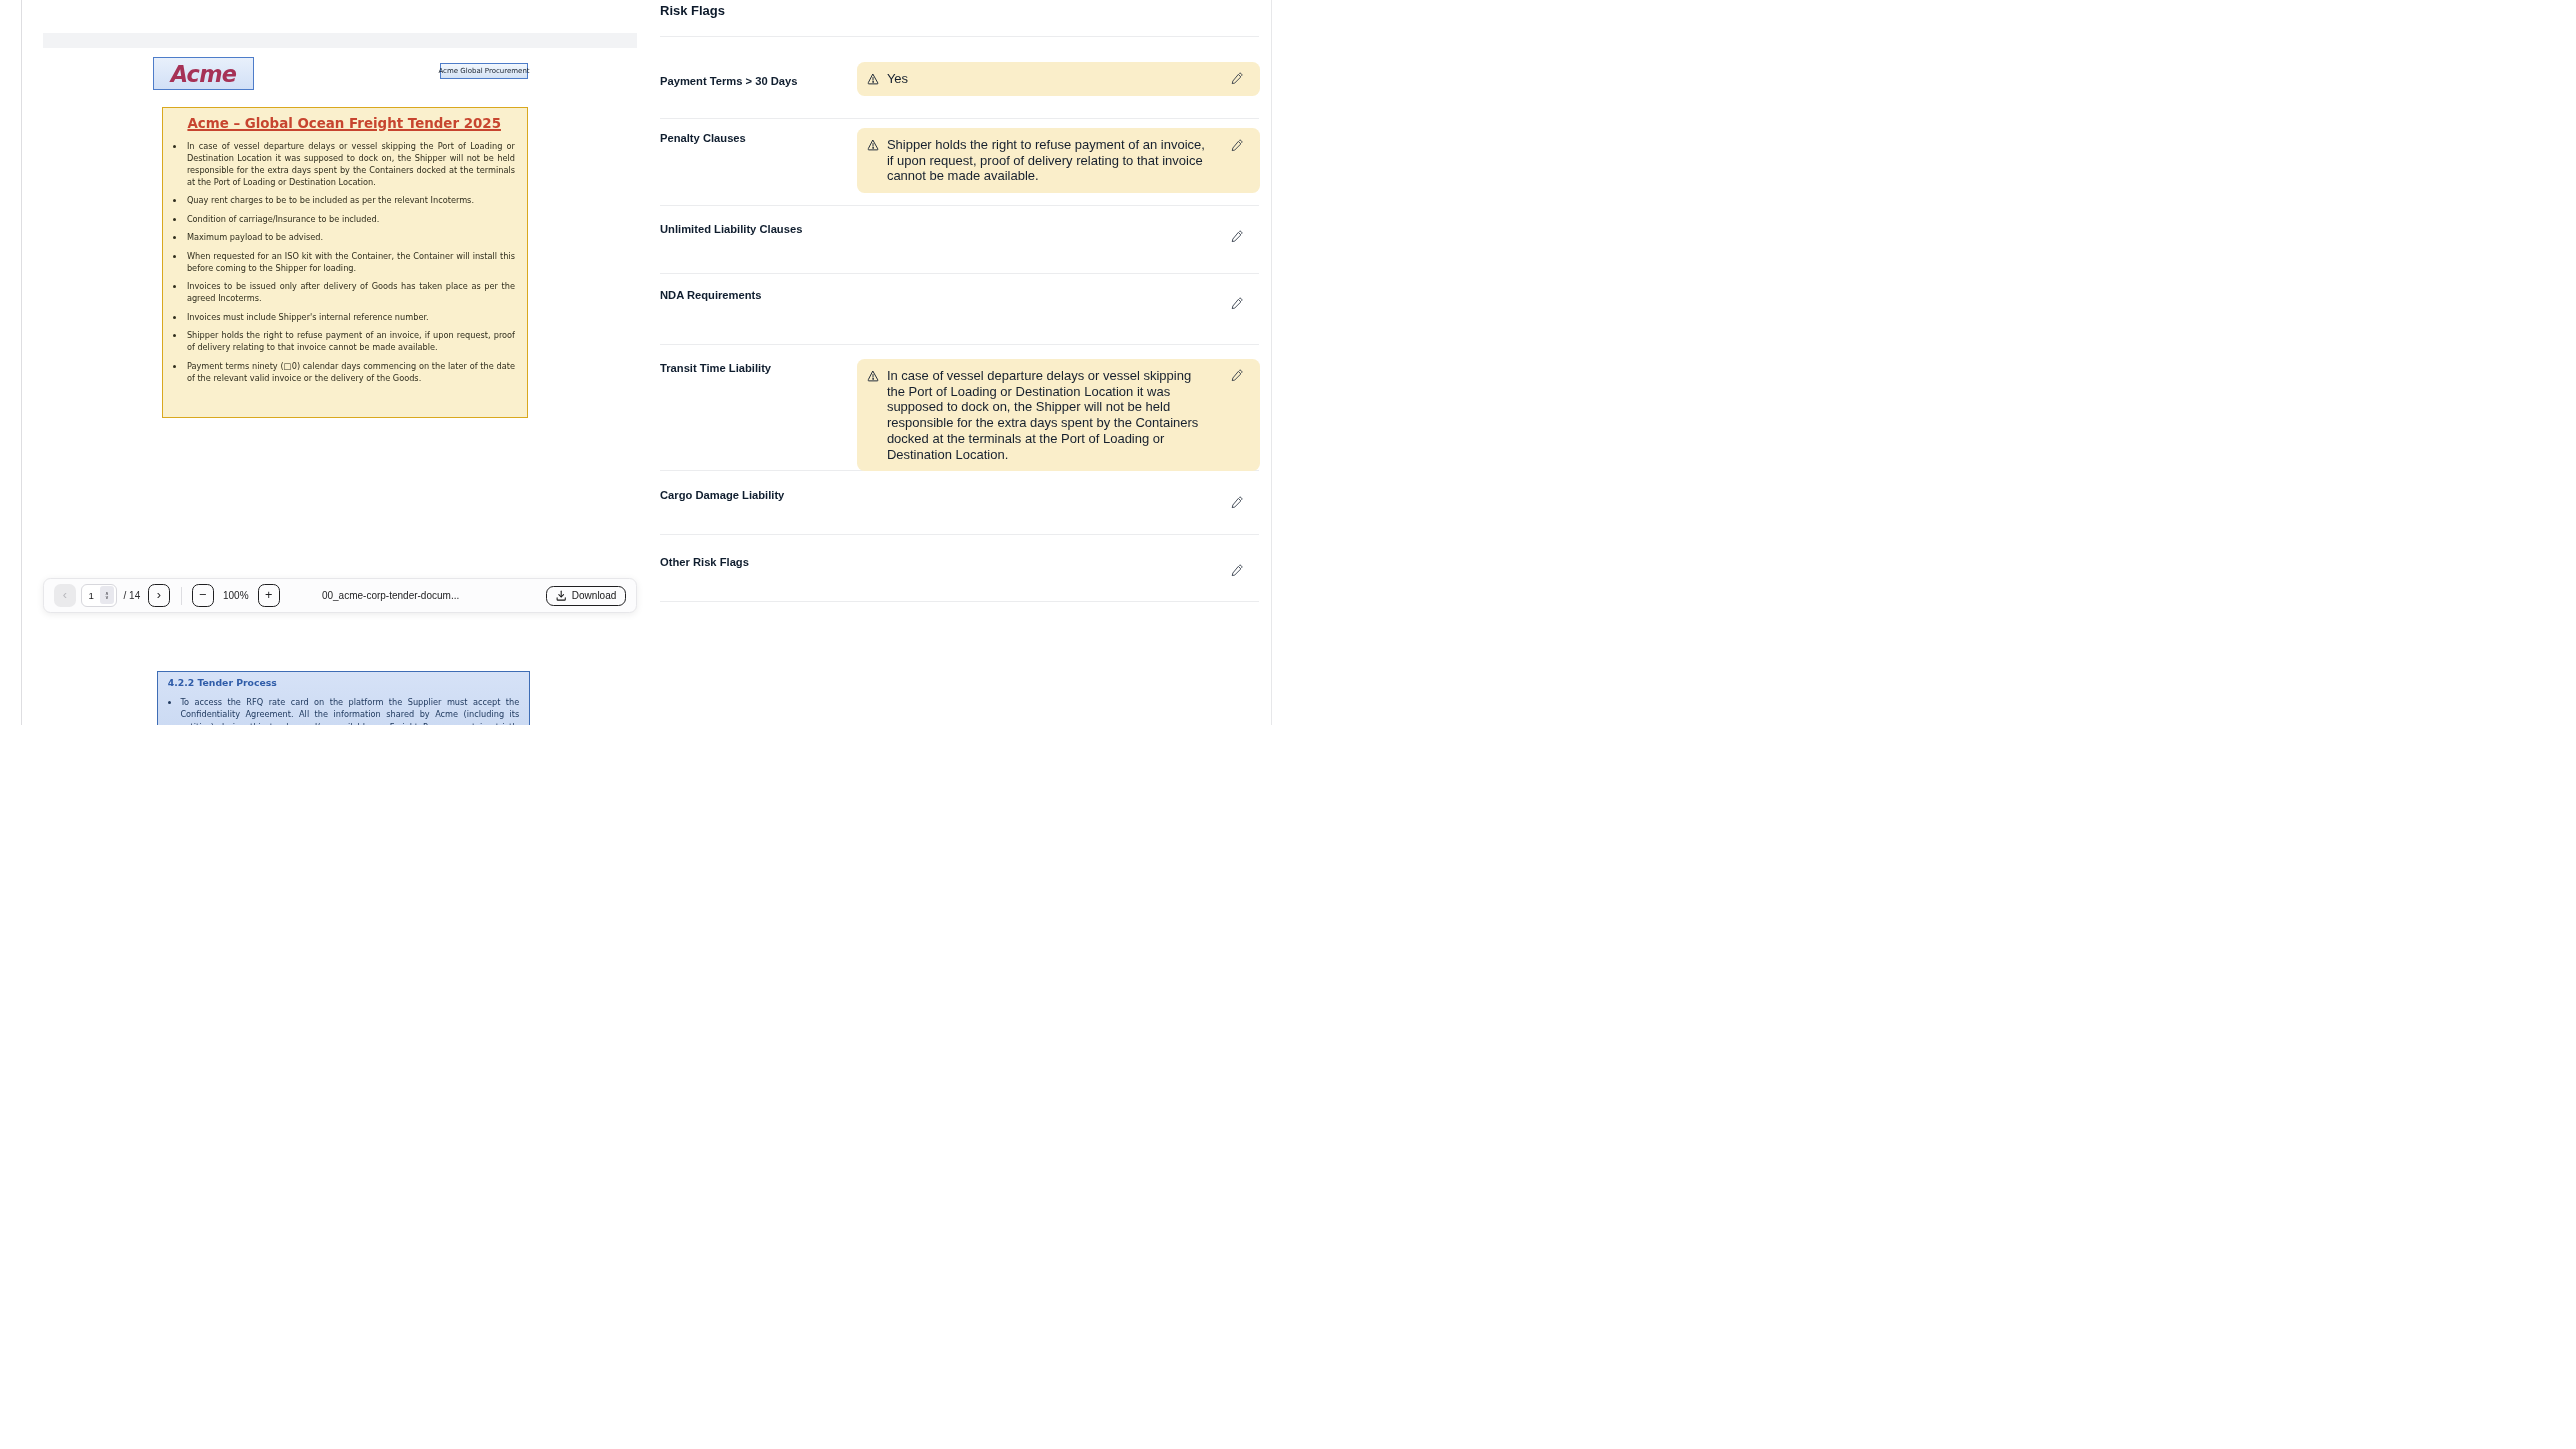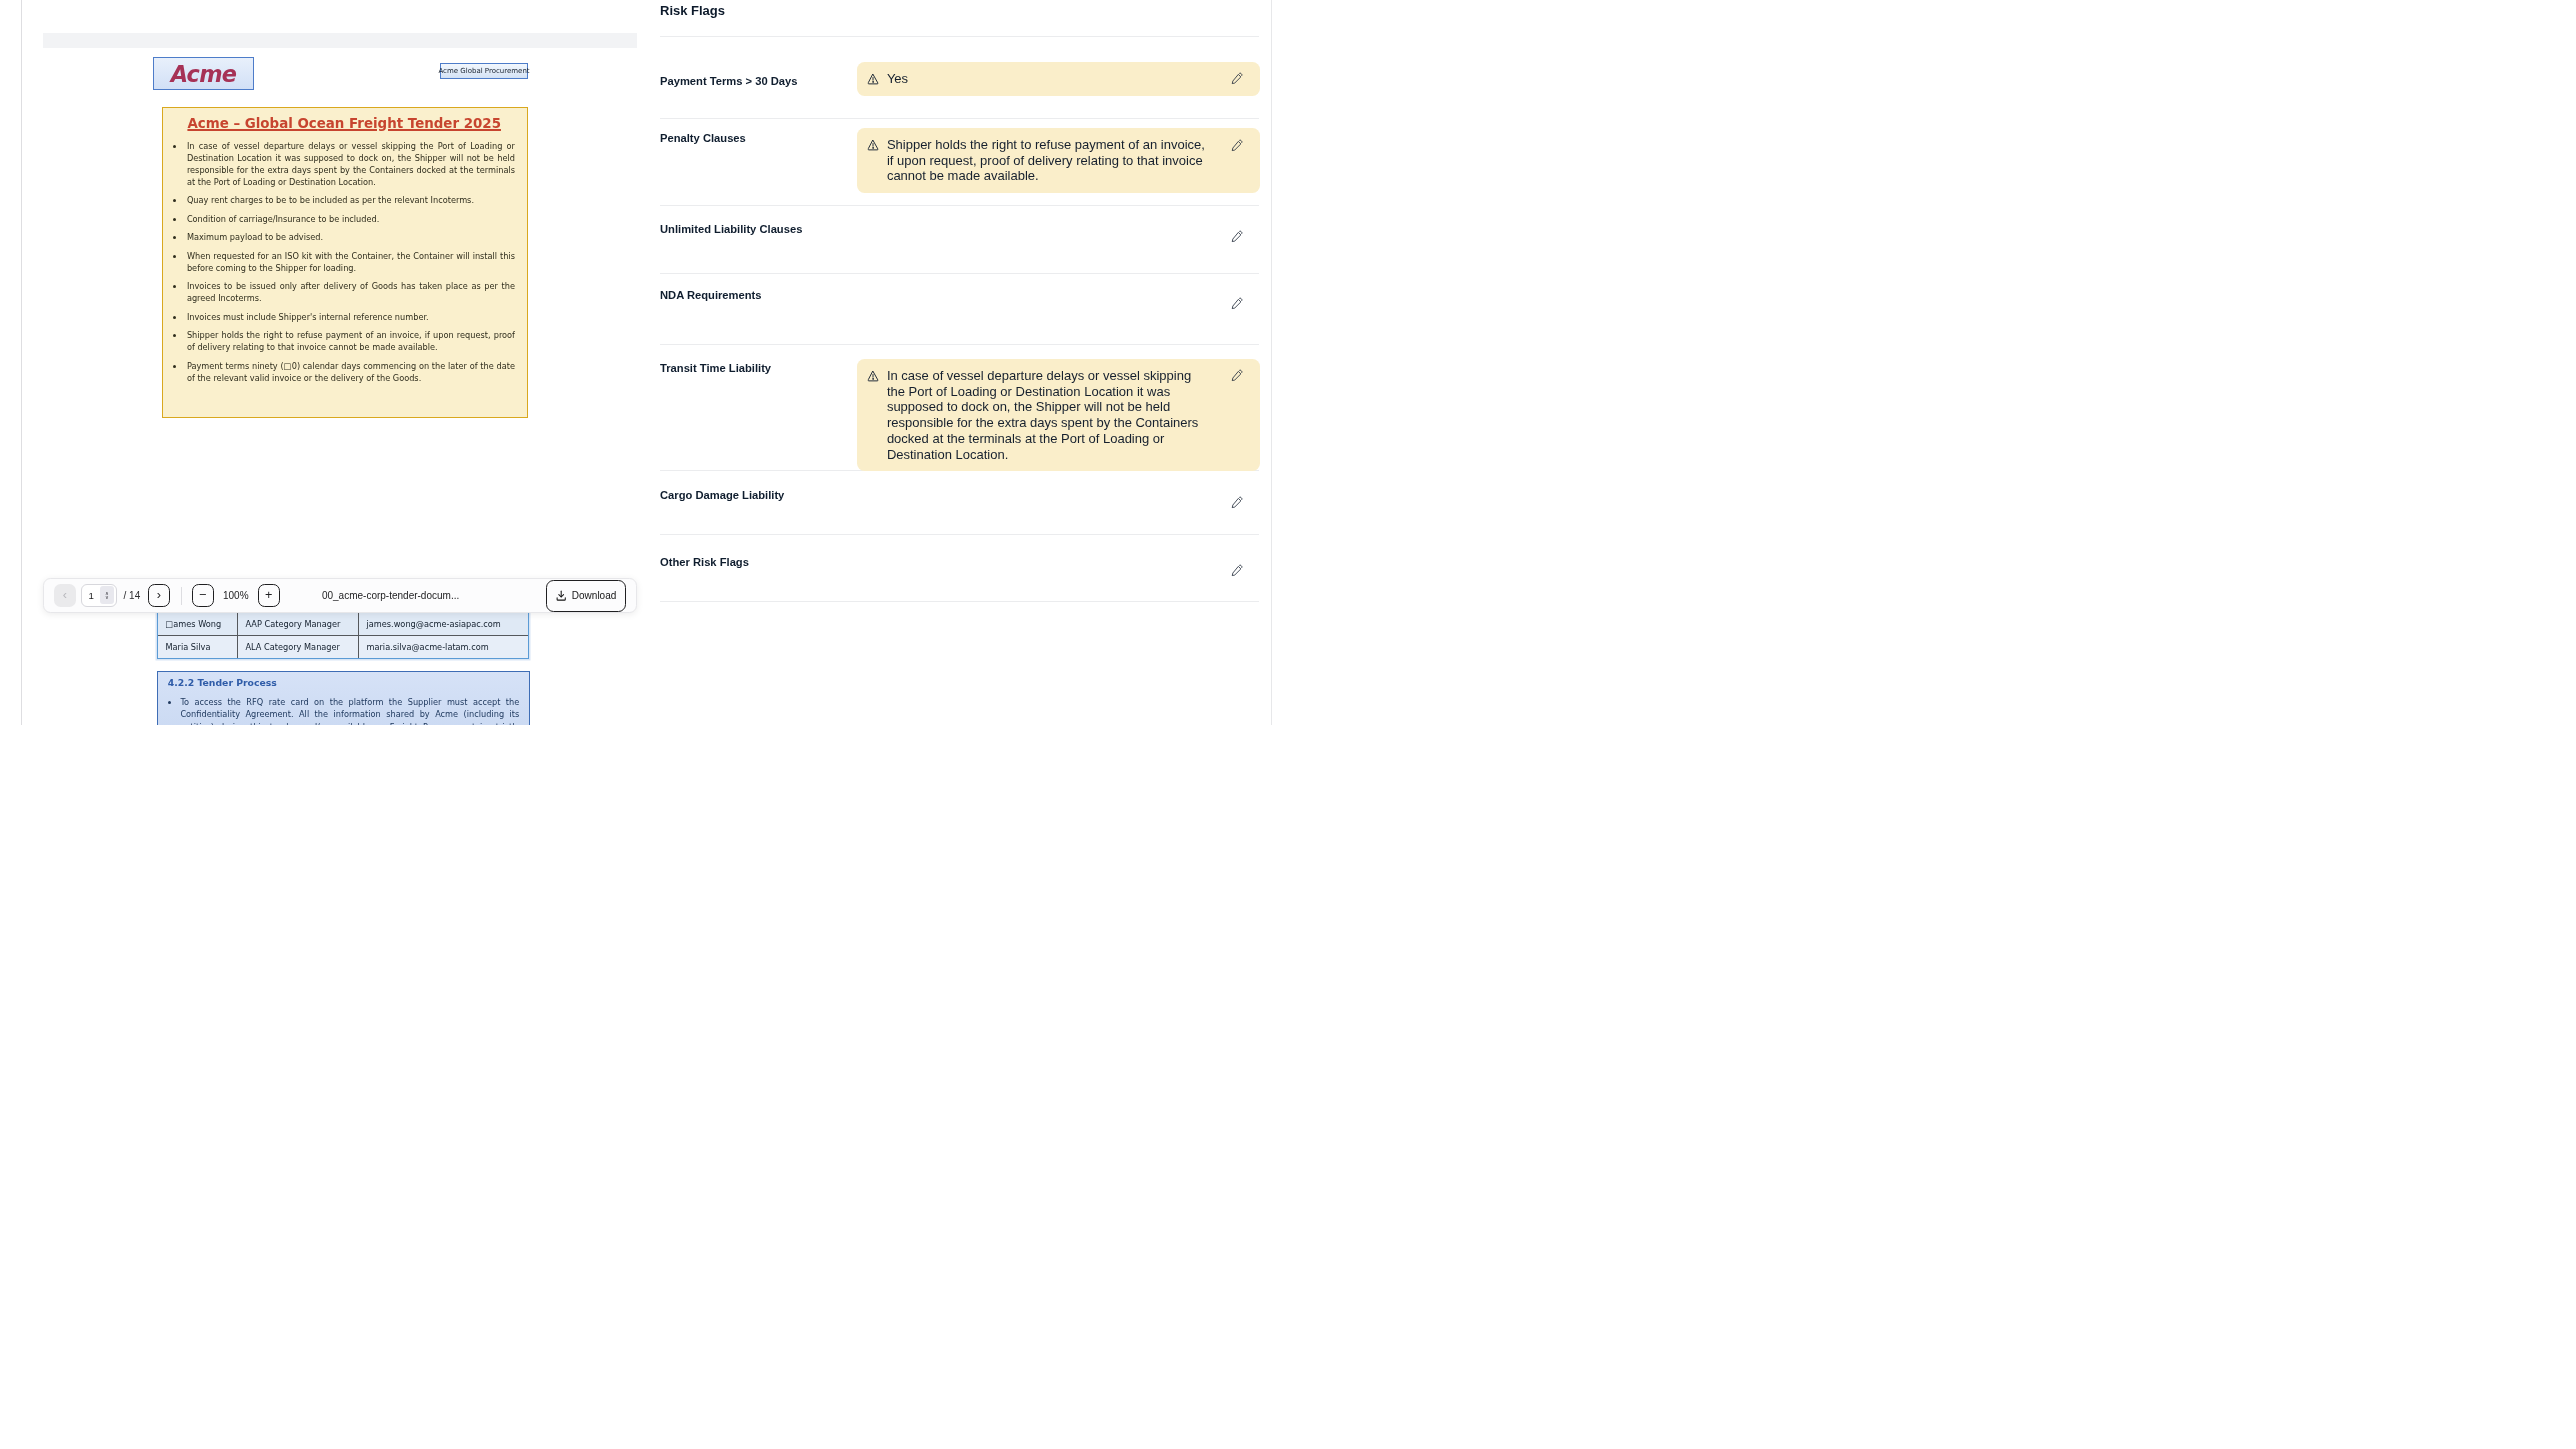--- a/index.html
+++ b/index.html
@@ -43,21 +43,21 @@
   .page-group { display:flex; align-items:center; height:22.4px; background:#fff;
     border:0.7px solid #D7D7DC; border-radius:6px; margin-left:5.2px; padding:0 2.2px 0 0; }
   .page-num { width:18px; text-align:center; font-size:9.7px; color:#1C1C1E; }
   .stepper { width:13.4px; height:18px; background:#E8E8EE; border-radius:3px;
     display:flex; flex-direction:column; align-items:center; justify-content:center;
     font-size:5.2px; line-height:4.5px; color:#3C3C43; }
   .page-total { font-size:10px; color:#2B2B2E; margin-left:6.7px; }
   .tb-sep { width:0.7px; height:18px; background:#DDDDE1; margin:0 10.4px; }
   .zoom-val { font-size:10px; color:#1C1C1E; margin:0 9px; }
   .tb-file { font-size:10px; color:#1C1C1E; margin-left:42px; white-space:nowrap; }
-  .dl-btn { margin-left:auto; height:32px; border:1.1px solid #1F1F21; border-radius:7.5px;
+  .dl-btn { margin-left:auto; height:20px; border:1.1px solid #1F1F21; border-radius:7.5px;
     background:transparent; display:flex; align-items:center; gap:5.2px; padding:0 9px;
     font-size:10px; color:#141415; }
 
   
   .contacts { position:absolute; left:157px; top:612px; width:372px; z-index:1;
     border:1.5px solid #5B9BD5; border-top:none; box-shadow:0 0 0 1.5px #D9E6F6; }
   .contacts .row { display:grid; grid-template-columns:80px 121px 1fr; }
   .contacts .cell { border-top:0.7px solid #55585C; border-right:0.7px solid #55585C;
     padding:6px 0 6px 7.5px; font-size:8.2px; color:#121E2C; background:#DFE9F5; }
   .contacts .row:nth-child(2) .cell { background:#E7EEF8; }
@@ -103,32 +103,20 @@
       <li>Condition of carriage/Insurance to be included.</li>
       <li>Maximum payload to be advised.</li>
       <li>When requested for an ISO kit with the Container, the Container will install this before coming to the Shipper for loading.</li>
       <li>Invoices to be issued only after delivery of Goods has taken place as per the agreed Incoterms.</li>
       <li>Invoices must include Shipper's internal reference number.</li>
       <li>Shipper holds the right to refuse payment of an invoice, if upon request, proof of delivery relating to that invoice cannot be made available.</li>
       <li>Payment terms ninety (□0) calendar days commencing on the later of the date of the relevant valid invoice or the delivery of the Goods.</li>
     </ul>
   </div>
 
-  <div class="contacts docfont">
-    <div class="row">
-      <div class="cell">□ames Wong</div>
-      <div class="cell">AAP Category Manager</div>
-      <div class="cell">james.wong@acme-asiapac.com</div>
-    </div>
-    <div class="row">
-      <div class="cell">Maria Silva</div>
-      <div class="cell">ALA Category Manager</div>
-      <div class="cell">maria.silva@acme-latam.com</div>
-    </div>
-  </div>
 
   <div class="section-box docfont">
     <div class="section-head">4.2.2 Tender Process</div>
     <ul>
       <li>To access the RFQ rate card on the platform the Supplier must accept the Confidentiality Agreement. All the information shared by Acme (including its entities) during this tender and/or available on Freight Procurement is strictly confidential and</li>
     </ul>
   </div>
 
   <div class="pdf-toolbar">
     <div class="tb-btn disabled">

